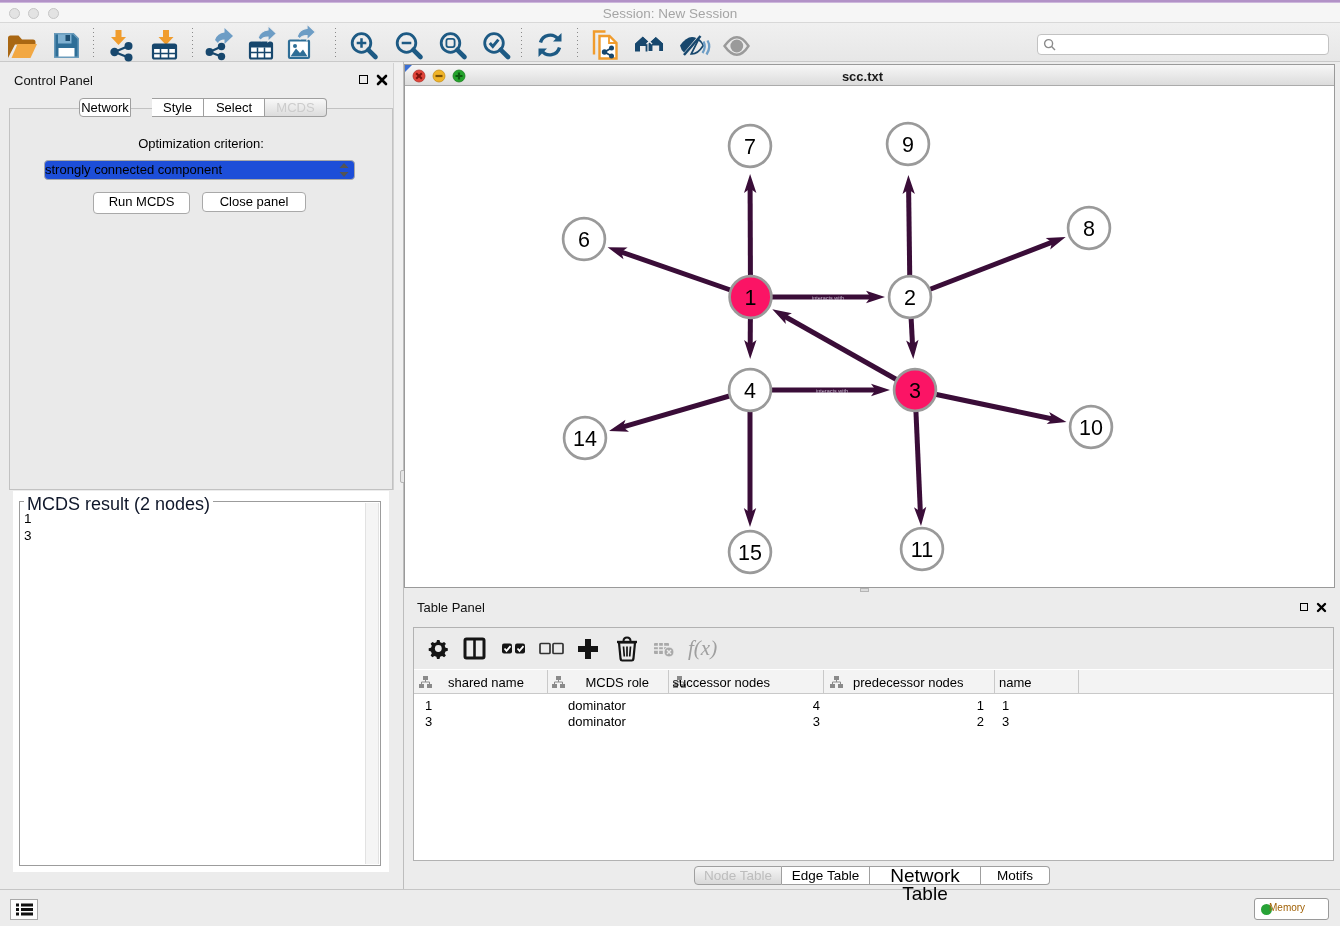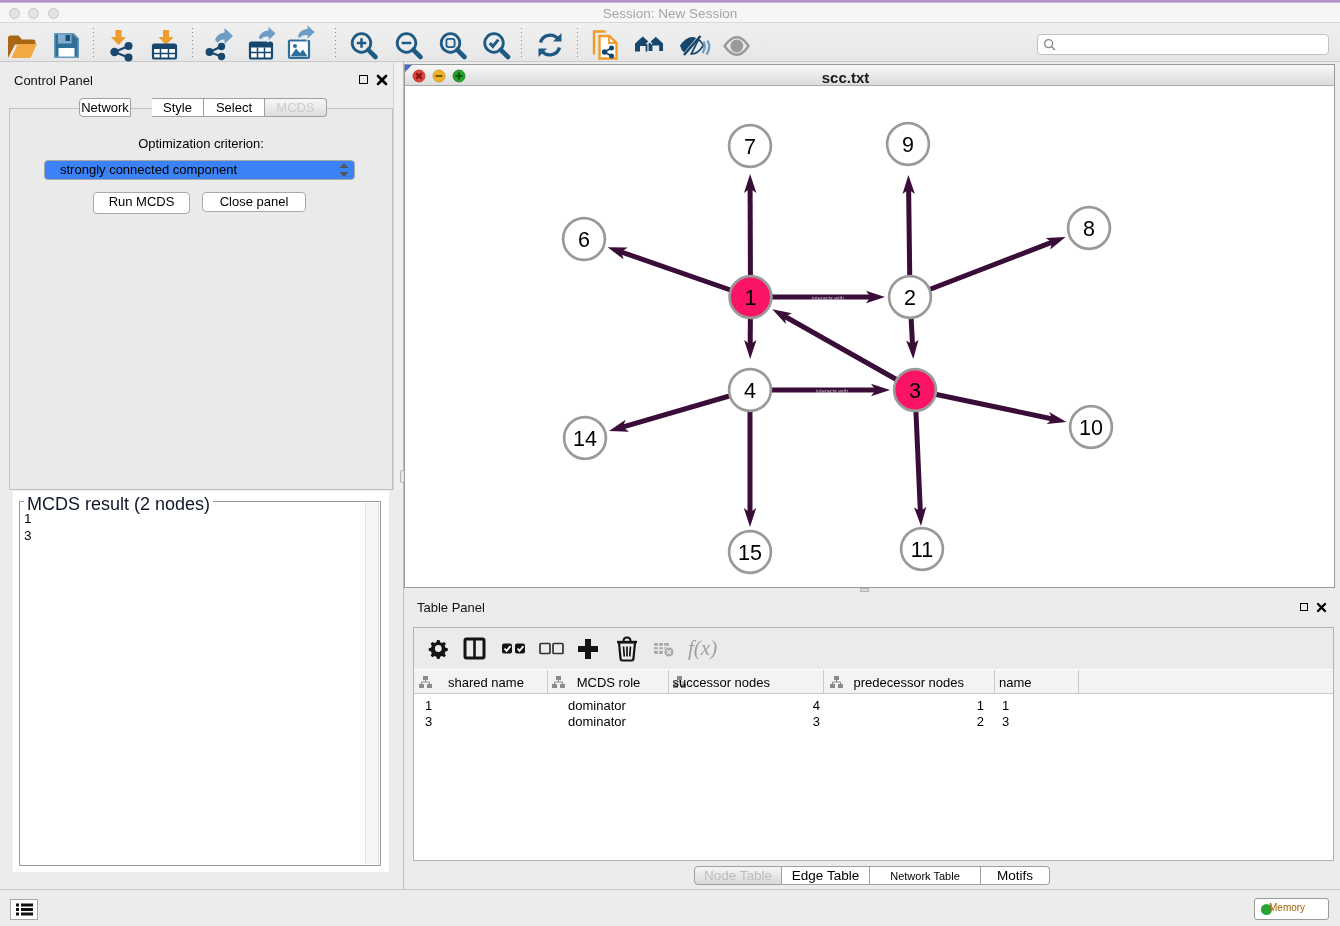--- a/index.html
+++ b/index.html
@@ -134,42 +134,42 @@
     <path d="M2 2 L10 10 M10 2 L2 10" stroke="#000" stroke-width="2.6" stroke-linecap="round"></path>
   </svg>
 
 <div class="tbtn" style="left:79px;width:52px;border-radius:4px 0 0 4px">Network</div>
 <div class="tbtn" style="left:152px;width:52px;border-left:none">Style</div>
 <div class="tbtn" style="left:204px;width:61px;border-left:none">Select</div>
 <div class="tbtn" style="left:265px;width:62px;border-left:none;border-radius:0 4px 4px 0;background:linear-gradient(#f8f8f8,#dcdcdc);color:#ccc">MCDS</div>
 
 <div class="abs" style="left:9px;top:108px;width:384px;height:382px;background:#eaeaea;border:1px solid #c2c2c2"></div>
 <div class="abs" style="left:9px;top:136px;width:384px;text-align:center;font-size:13px;color:#000">Optimization criterion:</div>
-<div class="abs" style="left:44px;top:160px;width:311px;height:20px;background:#3b82f6;border:1px solid #a8a8a8;border-radius:4px;font-size:13px;color:#000;line-height:18px;padding-left:15px">strongly connected component</div>
+<div class="abs" style="left:44px;top:160px;width:311px;height:20px;background:#1d4ed8;border:1px solid #a8a8a8;border-radius:4px;font-size:13px;color:#000;line-height:18px;padding-left:0">strongly connected component</div>
 <svg class="abs" style="left:338px;top:163px" width="12" height="14" viewBox="0 0 12 14">
     <path d="M6 0 L10.5 5 H1.5 z" fill="#555"></path>
     <path d="M6 14 L10.5 9 H1.5 z" fill="#555"></path>
   </svg>
 <div class="btn" style="left:93px;top:192px;width:97px;height:22px;line-height:18px">Run MCDS</div>
 <div class="btn" style="left:202px;top:192px;width:104px;height:20px;line-height:18px">Close panel</div>
 
 <div class="abs" style="left:13px;top:491px;width:376px;height:381px;background:#fff"></div>
 <div class="abs" style="left:19px;top:501px;width:362px;height:365px;border:1px solid #9c9c9c"></div>
 <div class="abs" style="left:24px;top:494px;background:#fff;padding:0 3px;font-size:18px;color:#0f172a">MCDS result (2 nodes)</div>
 <div class="abs" style="left:365px;top:503px;width:14px;height:361px;background:#f5f5f5;border-left:1px solid #e2e2e2;border-right:1px solid #e2e2e2"></div>
 <div class="abs" style="left:24px;top:511px;font-size:13.5px;color:#000;line-height:16.5px">1<br>3</div>
 <div class="abs" style="left:393px;top:63px;width:10px;height:427px;background:#f0f0f0;border-left:1px solid #d2d2d2"></div>
 
 <div class="abs" style="left:403px;top:62px;width:1px;height:828px;background:#bdbdbd"></div>
 <div class="abs" style="left:399.5px;top:470px;width:8px;height:13px;background:#e6e6e6;border:1px solid #b5b5b5;border-radius:2px"></div>
 
 <div class="abs" style="left:404px;top:64px;width:931px;height:524px;background:#fff;border:1px solid #9a9a9a"></div>
 <div class="abs" style="left:405px;top:65px;width:929px;height:21px;background:linear-gradient(#f7f7f7,#dcdcdc);border-bottom:1px solid #ababab"></div>
 <div class="abs" style="left:405px;top:65px;width:0;height:0;border-top:7px solid #3b6fd4;border-right:7px solid transparent"></div>
-<div class="abs" style="left:381px;top:69px;width:929px;text-align:center;font-size:15px;font-weight:700;color:#1a1a1a">scc.txt</div>
+<div class="abs" style="left:398px;top:69px;width:929px;text-align:center;font-size:13px;font-weight:700;color:#1a1a1a">scc.txt</div>
 <svg class="abs" style="left:412px;top:69px" width="60" height="14" viewBox="0 0 60 14">
 <circle cx="7" cy="7" r="6" fill="#e1443a" stroke="#b0352d" stroke-width="0.8"></circle>
     <path d="M4.2 4.2 L9.8 9.8 M9.8 4.2 L4.2 9.8" stroke="#7c120d" stroke-width="2"></path>
 <circle cx="27" cy="7" r="6" fill="#f0b429" stroke="#c69118" stroke-width="0.8"></circle>
     <path d="M23.5 7 h7" stroke="#7a5208" stroke-width="2.2"></path>
 <circle cx="47" cy="7" r="6" fill="#24a32c" stroke="#1a7d20" stroke-width="0.8"></circle>
     <path d="M43.5 7 h7 M47 3.5 v7" stroke="#0c5a11" stroke-width="2.2"></path>
 </svg>
 <svg width="930" height="501" viewBox="405 86 930 501" style="position:absolute;left:405px;top:86px" font-family="Liberation Sans, sans-serif">
     <line x1="750.5" y1="297.0" x2="750.1" y2="187.0" stroke="#3a0d38" stroke-width="5"></line>
@@ -277,39 +277,39 @@
       <rect x="9" y="0" width="5" height="4"></rect>
       <rect x="5" y="8" width="5" height="4"></rect>
       <rect x="13" y="8" width="5" height="4"></rect>
       <path d="M11.5 4 v2 M7.5 8 v-2 h8 v2" stroke="#8a8a8a" fill="none"></path>
     </g>
 <use href="#s1" x="133"></use>
     <use href="#s1" x="254"></use>
     <use href="#s1" x="411"></use>
 </svg>
 <div class="hdr" style="left:448px;top:675px;width:72px;text-align:center">shared name</div>
-<div class="hdr" style="left:568px;top:675px;width:81px;text-align:center">MCDS role</div>
+<div class="hdr" style="left:568px;top:675px;width:81px;text-align:right">MCDS role</div>
 <div class="hdr" style="left:670px;top:675px;width:100px;text-align:right">successor nodes</div>
-<div class="hdr" style="left:853px;top:675px;width:111px;text-align:right">predecessor nodes</div>
+<div class="hdr" style="left:853px;top:675px;width:111px;text-align:left">predecessor nodes</div>
 <div class="hdr" style="left:999px;top:675px;width:79px;">name</div>
 
 <div class="cell" style="left:425px;top:698px">1</div>
 <div class="cell" style="left:568px;top:698px">dominator</div>
 <div class="cell" style="left:770px;top:698px;width:50px;text-align:right">4</div>
 <div class="cell" style="left:934px;top:698px;width:50px;text-align:right">1</div>
 <div class="cell" style="left:1002px;top:698px">1</div>
 <div class="cell" style="left:425px;top:714px">3</div>
 <div class="cell" style="left:568px;top:714px">dominator</div>
 <div class="cell" style="left:770px;top:714px;width:50px;text-align:right">3</div>
 <div class="cell" style="left:934px;top:714px;width:50px;text-align:right">2</div>
 <div class="cell" style="left:1002px;top:714px">3</div>
 
 <div class="tbtn" style="left:694px;top:866px;width:88px;border-radius:4px 0 0 4px;background:linear-gradient(#f5f5f5,#d9d9d9);color:#bdbdbd;font-size:13.5px">Node Table</div>
 <div class="tbtn" style="left:782px;top:866px;width:88px;border-left:none;font-size:13.5px">Edge Table</div>
-<div class="tbtn" style="left:870px;top:866px;width:111px;border-left:none;font-size:11px">Network Table</div>
+<div class="tbtn" style="left:870px;top:866px;width:111px;border-left:none;font-size:19px">Network Table</div>
 <div class="tbtn" style="left:981px;top:866px;width:69px;border-left:none;border-radius:0 4px 4px 0;font-size:13.5px">Motifs</div>
 
 <div class="abs" style="left:0;top:889px;width:1340px;height:1px;background:#c6c6c6"></div>
 <div class="abs" style="left:0;top:890px;width:1340px;height:36px;background:#ececec"></div>
 <div class="abs" style="left:10px;top:899px;width:28px;height:21px;background:#fdfdfd;border:1px solid #a9a9a9"></div>
 <svg class="abs" style="left:16px;top:903px" width="17" height="13" viewBox="0 0 17 13" fill="#111">
 <rect x="0" y="0.5" width="3" height="3"></rect>
     <rect x="5" y="0.5" width="12" height="3"></rect>
 <rect x="0" y="5" width="3" height="3"></rect>
     <rect x="5" y="5" width="12" height="3"></rect>

